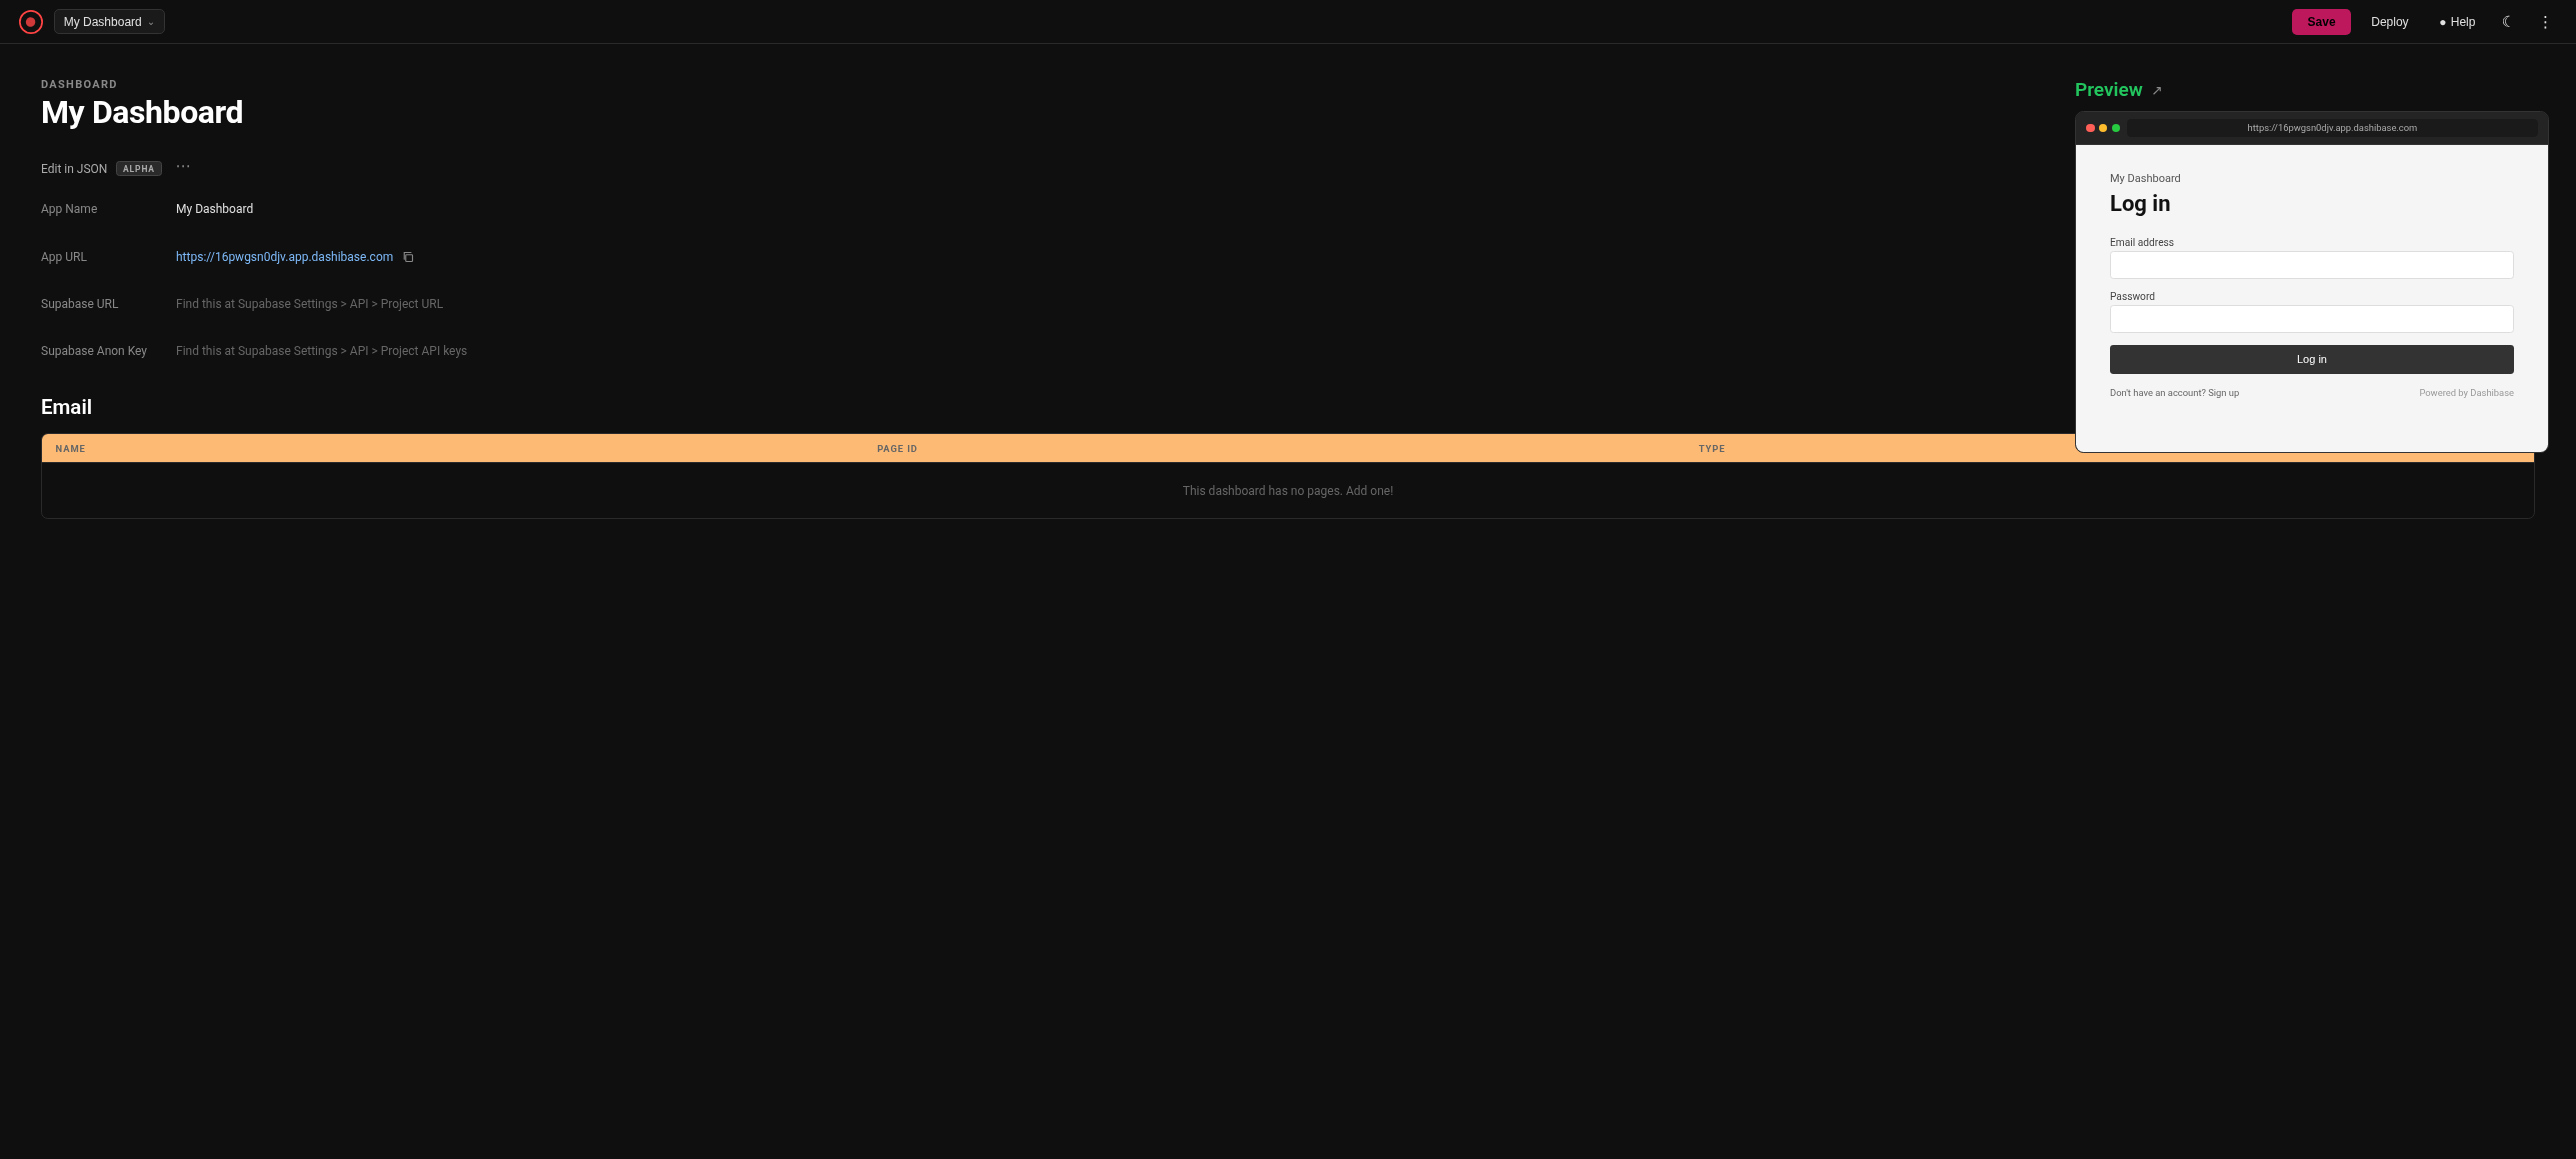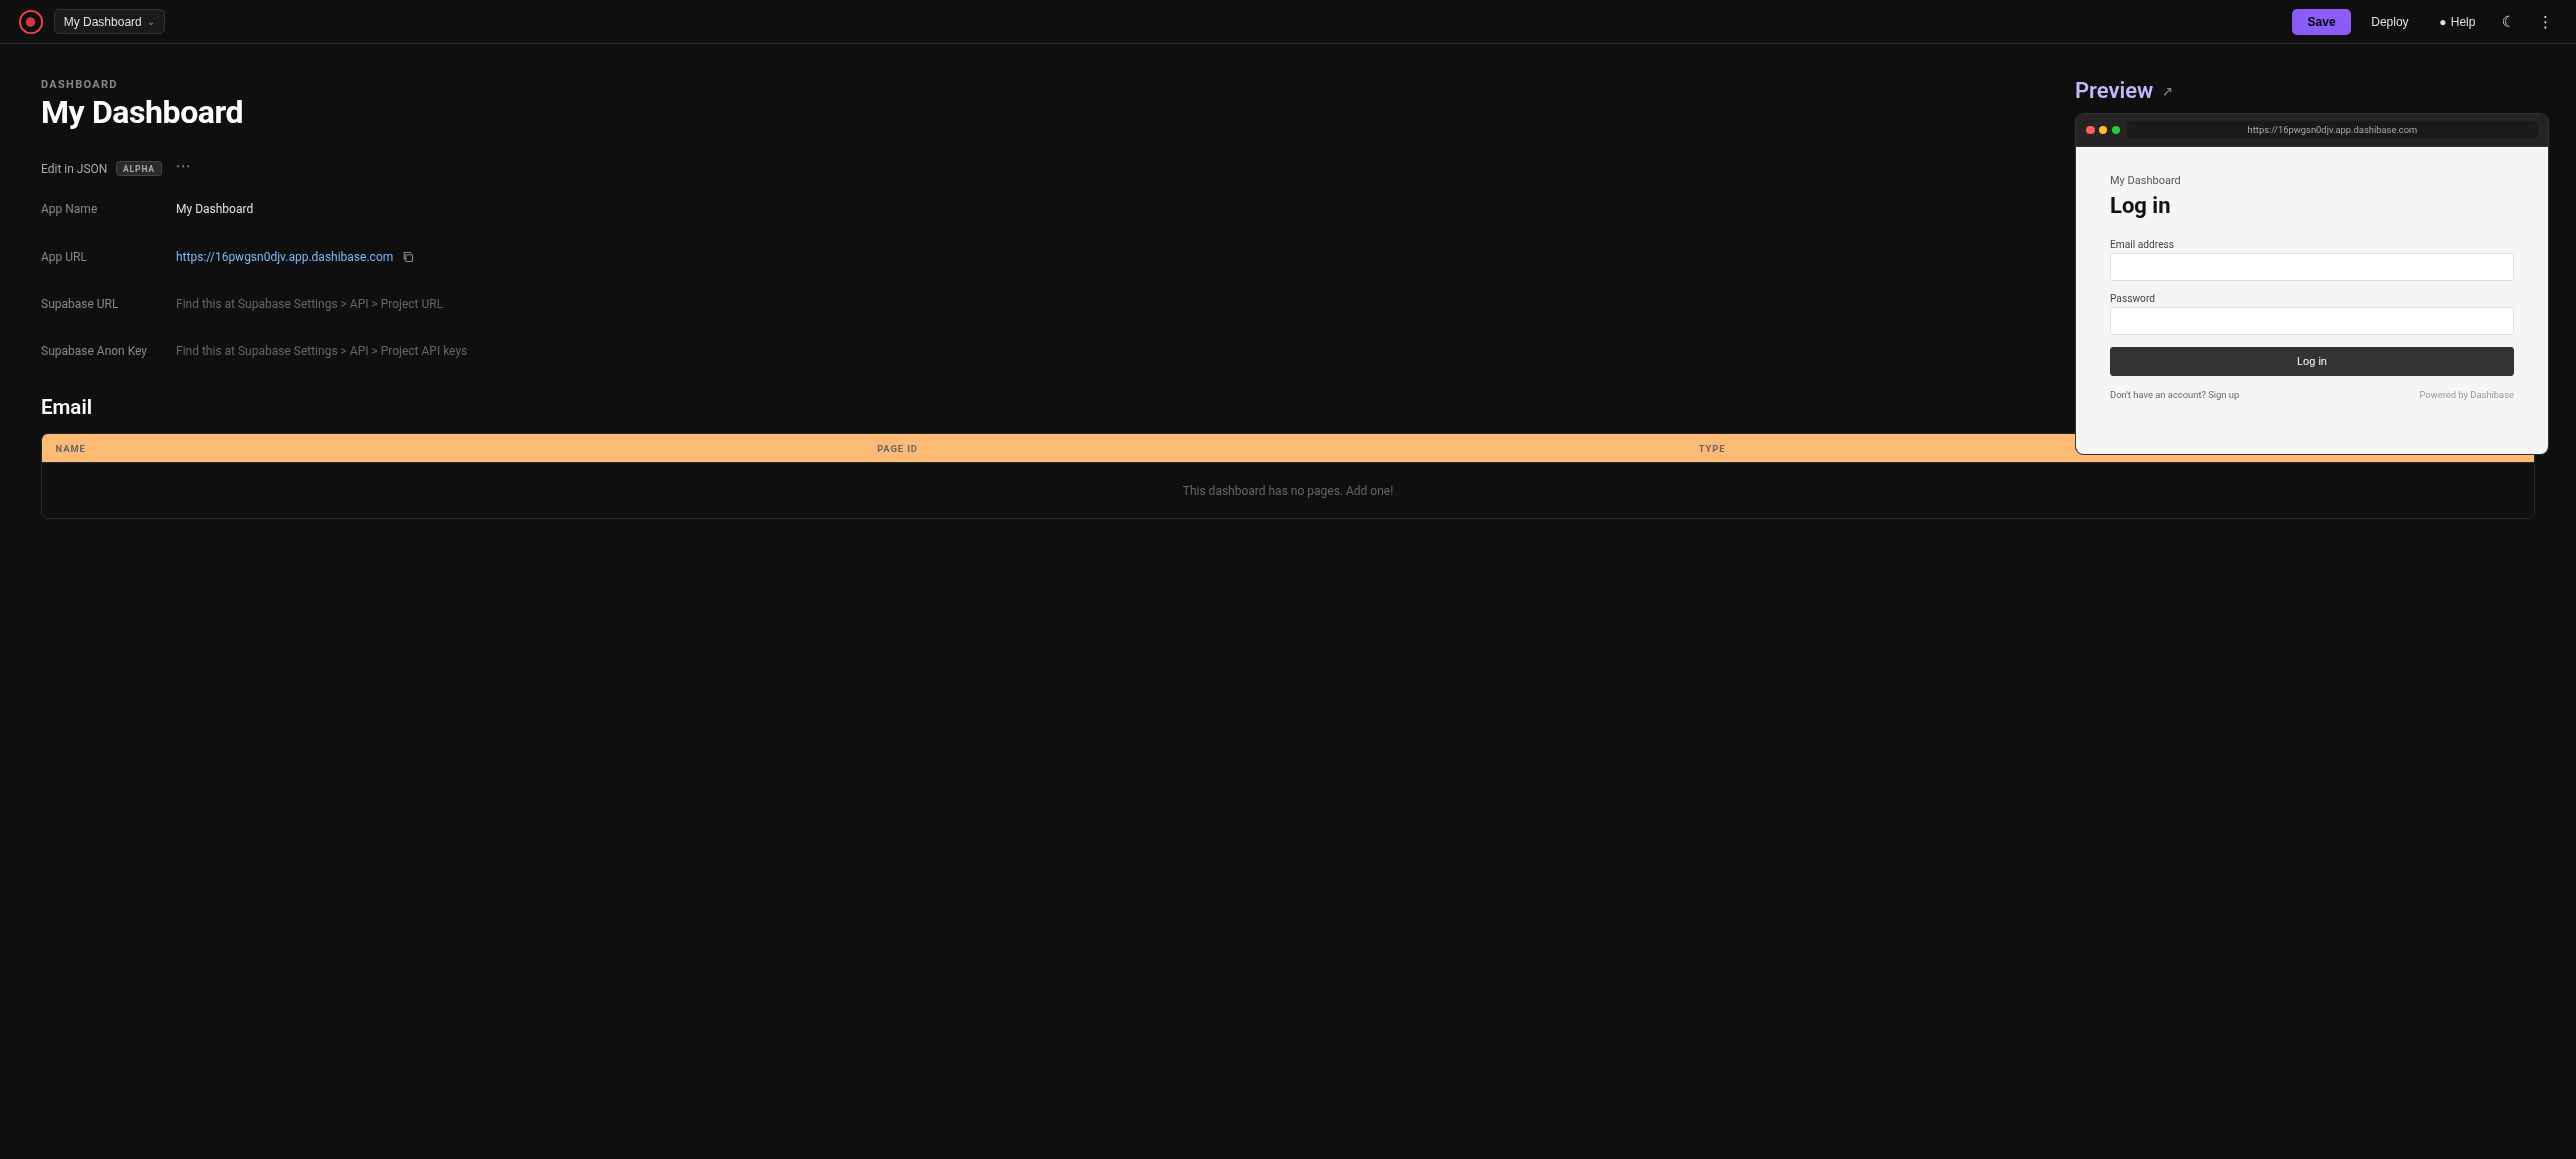--- a/index.html
+++ b/index.html
@@ -64,21 +64,21 @@
       font-size: 10.2px;
     }
 
     .navbar-right {
       display: flex;
       align-items: center;
       gap: 10.2px;
     }
 
     .btn-save {
-      background-color: #8b5cf6;
+      background-color: #be185d;
       color: #000000;
       border: none;
       border-radius: 5.1px;
       padding: 6px 15.3px;
       font-size: 12px;
       font-weight: 600;
       cursor: pointer;
     }
 
     .btn-deploy {
@@ -267,23 +267,23 @@
     }
 
     .preview-header {
       display: flex;
       align-items: center;
       gap: 8.5px;
       margin-bottom: 10.2px;
     }
 
     .preview-title {
-      font-size: 22px;
+      font-size: 19px;
       font-weight: 600;
-      color: #c4b5fd;
+      color: #22c55e;
     }
 
     .preview-external-icon {
       color: #888;
       font-size: 13.6px;
       cursor: pointer;
     }
 
     .preview-browser {
       background-color: #1a1a1a;

